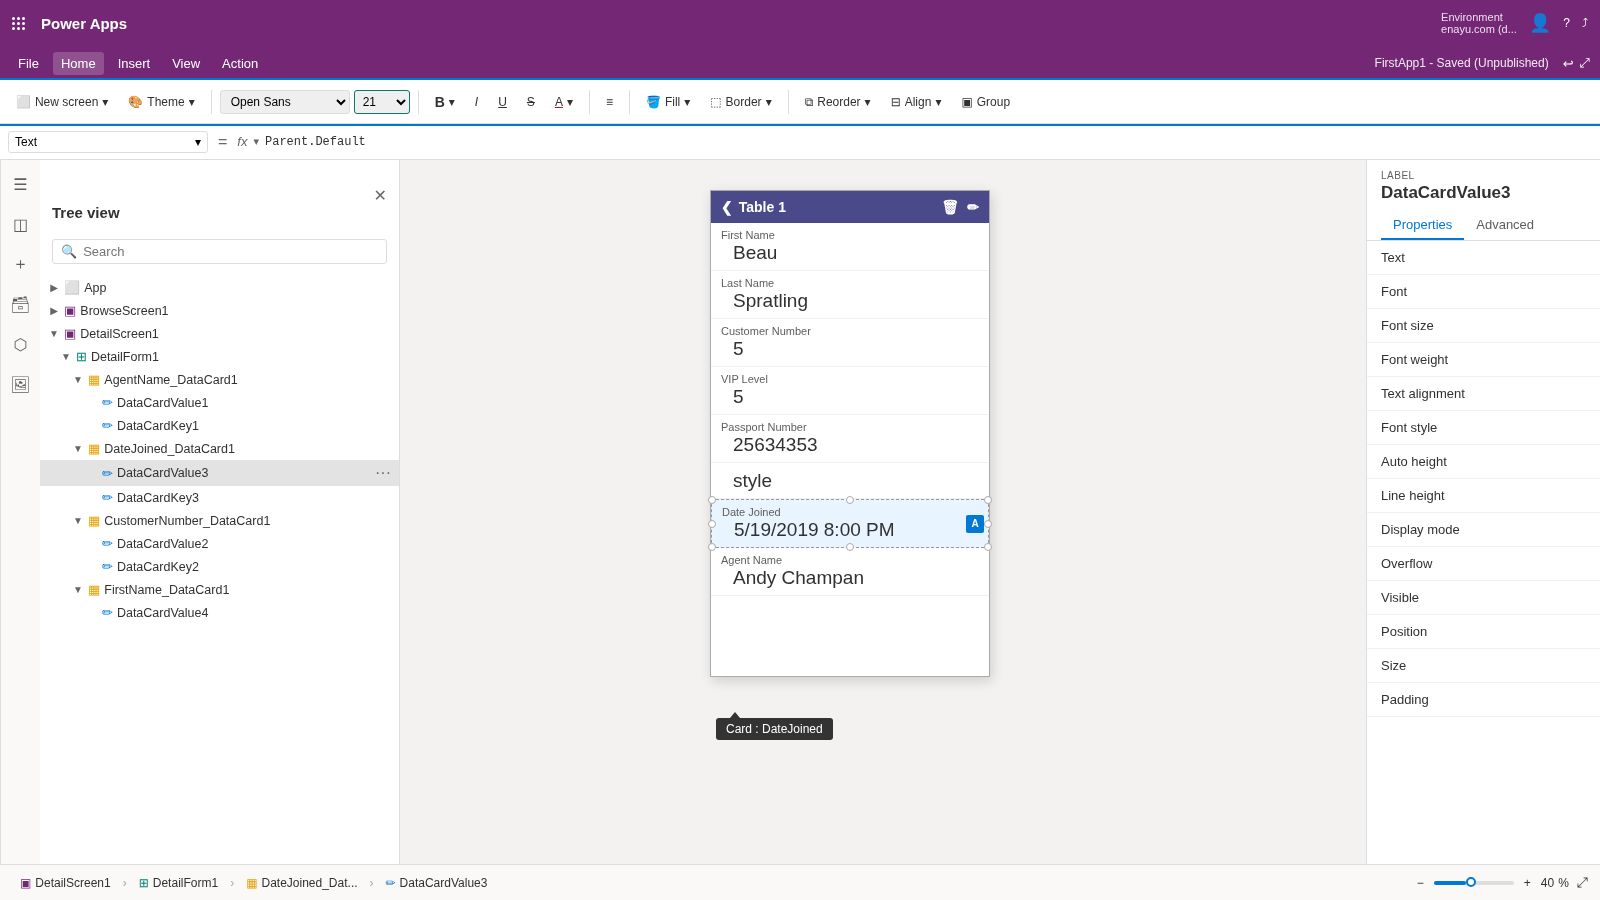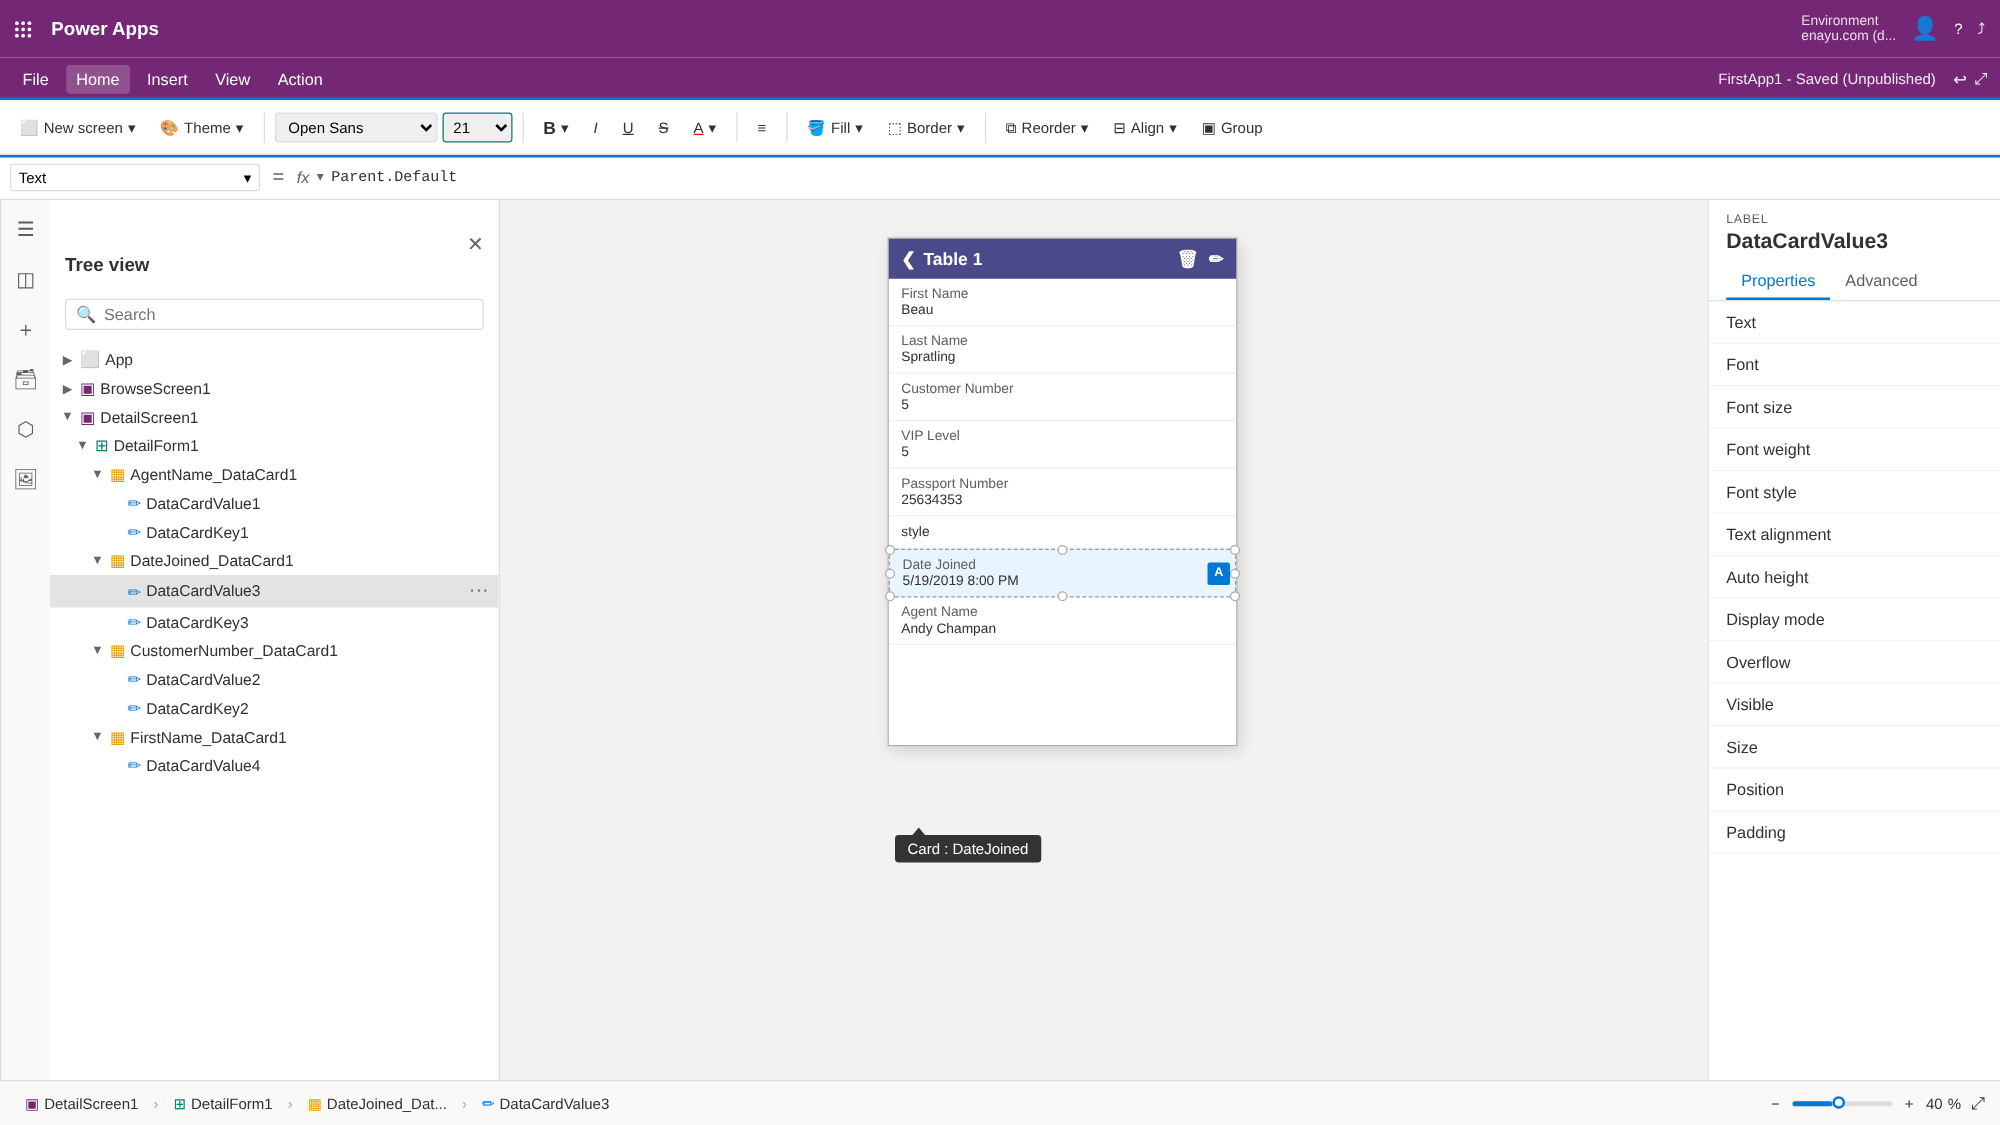--- a/index.html
+++ b/index.html
@@ -219,21 +219,21 @@
       padding: 8px 10px;
       display: flex;
       align-items: center;
       gap: 6px;
       font-size: 14px;
       font-weight: 600;
     }
     .widget-header-actions { margin-left: auto; display: flex; gap: 8px; }
     .widget-row { padding: 6px 10px; border-bottom: 1px solid #f0f0f0; font-size: 12px; }
     .widget-row-label { color: #605e5c; font-size: 11px; }
-    .widget-row-value { color: #323130; font-size: 11px; margin-top: 1px; }
+    .widget-row-value { color: #323130; font-size: 19px; margin-top: 1px; margin-left: 12px; }
     .widget-row.selected-row {
       border: 1.5px dashed #999;
       position: relative;
     }
     .resize-handle {
       width: 8px; height: 8px;
       background: white;
       border: 1px solid #aaa;
       border-radius: 50%;
       position: absolute;
@@ -665,42 +665,45 @@
       <div class="prop-row">
         <span class="prop-name">Font</span>
       </div>
       <div class="prop-row">
         <span class="prop-name">Font size</span>
       </div>
       <div class="prop-row">
         <span class="prop-name">Font weight</span>
       </div>
       <div class="prop-row">
+        <span class="prop-name">Text alignment</span>
+      </div>
+      <div class="prop-row">
         <span class="prop-name">Font style</span>
       </div>
       <div class="prop-row">
-        <span class="prop-name">Text alignment</span>
-      </div>
-      <div class="prop-row">
         <span class="prop-name">Auto height</span>
       </div>
       <div class="prop-row">
+        <span class="prop-name">Line height</span>
+      </div>
+      <div class="prop-row">
         <span class="prop-name">Display mode</span>
       </div>
       <div class="prop-row">
         <span class="prop-name">Overflow</span>
       </div>
       <div class="prop-row">
         <span class="prop-name">Visible</span>
       </div>
       <div class="prop-row">
+        <span class="prop-name">Position</span>
+      </div>
+      <div class="prop-row">
         <span class="prop-name">Size</span>
-      </div>
-      <div class="prop-row">
-        <span class="prop-name">Position</span>
       </div>
       <div class="prop-row">
         <span class="prop-name">Padding</span>
       </div>
     </div>
   </div>
 </div>
 
 <div class="bottom-bar">
   <div class="bc-item">

